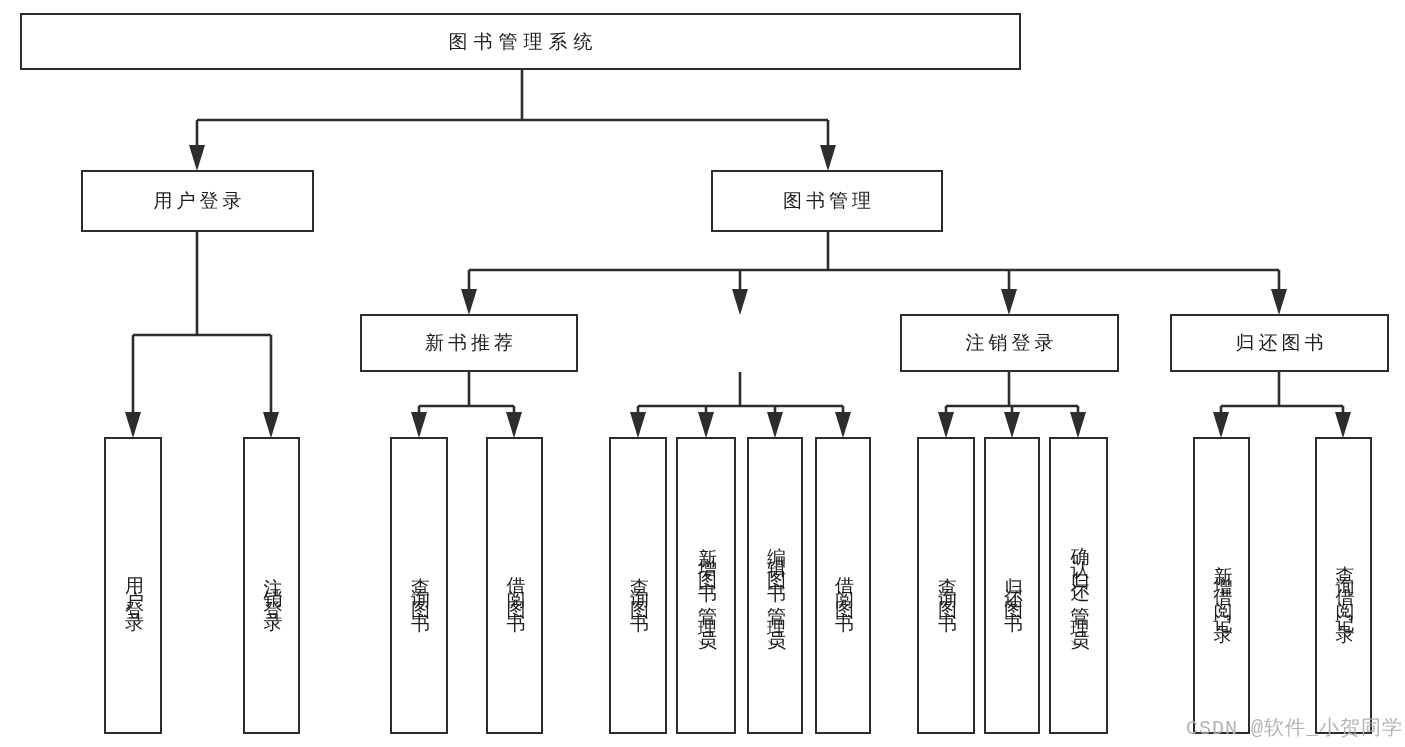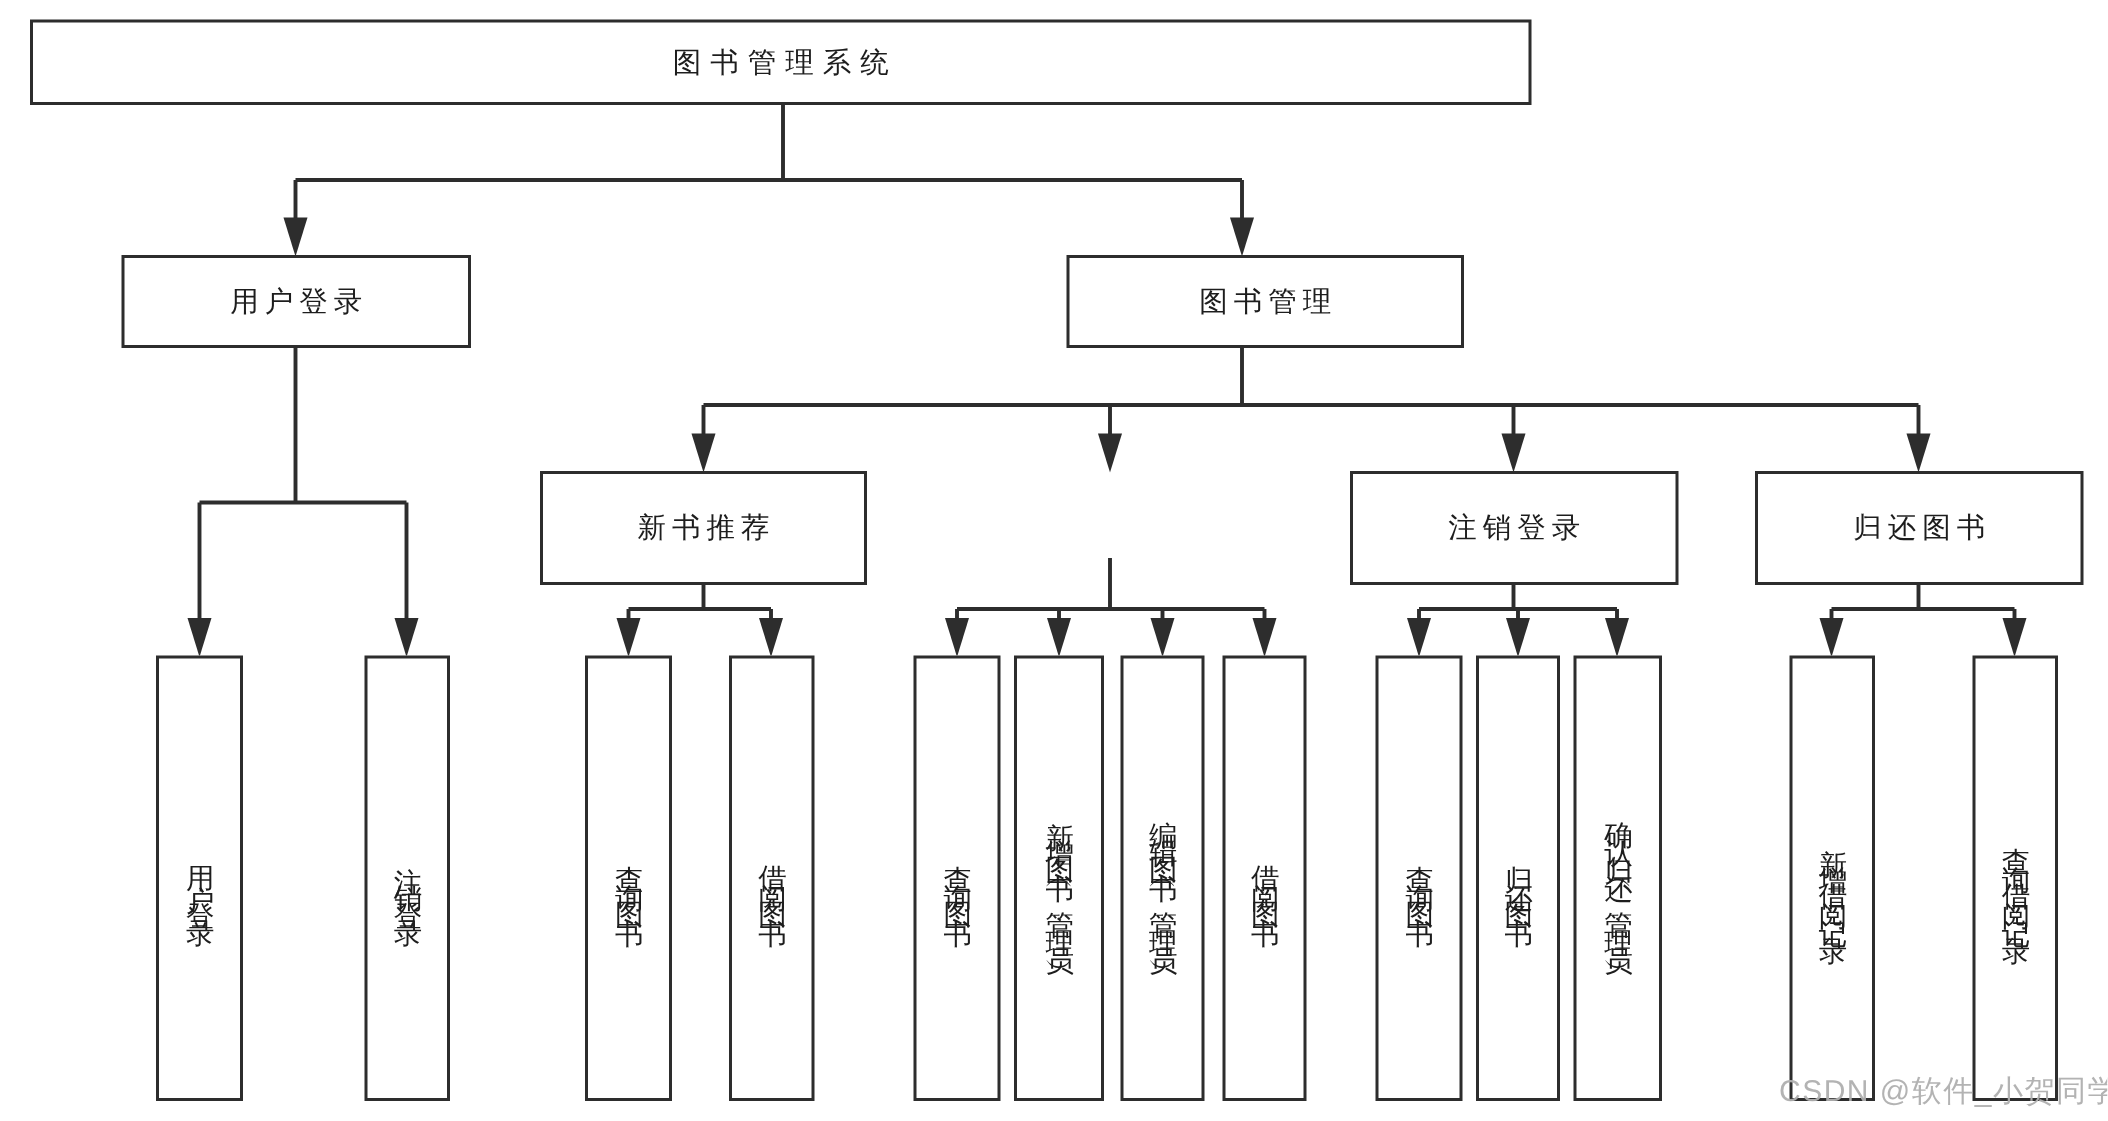--- a/index.html
+++ b/index.html
@@ -1,40 +1,40 @@
 <!DOCTYPE html>
 <html><head>
 <meta charset="utf-8">
 <style>
   * { margin:0; padding:0; box-sizing:border-box; }
   html,body { background:#ffffff; }
   .canvas {
     position:relative;
     width:1405px; height:747px;
     background:#ffffff;
-    font-family:Liberation Sans, sans-serif;
+    font-family:Liberation Mono, monospace;
     overflow:hidden;
   }
   .connectors { position:absolute; left:0; top:0; width:1405px; height:747px; }
   .node {
     position:absolute;
     background:#ffffff;
     border:2.5px solid #2d2d2d;
     display:flex; align-items:center; justify-content:center;
     color:#1d1d1d;
     font-size:19px;
     letter-spacing:4px;
     text-indent:4px; 
     white-space:nowrap;
     z-index:2;
   }
   .node.root  { left:20px;  top:13px;  width:1001px; height:57px; letter-spacing:6px; text-indent:6px; }
   .node.lvl2a { left:81px;  top:170px; width:233px;  height:62px; }
-  .node.lvl2b { left:711px; top:170px; width:265px;  height:62px; }
-  .node.lvl3  { top:314px; height:76px; }
+  .node.lvl2b { left:711px; top:170px; width:232px;  height:62px; }
+  .node.lvl3  { top:314px; height:58px; }
   .leaf { top:437px; height:297px; }
   .leaf .vtext {
     writing-mode:vertical-rl;
     text-orientation:mixed;
     font-size:19px;
     letter-spacing:12px;
     line-height:1;
     text-indent:0;
   }
   .watermark {

